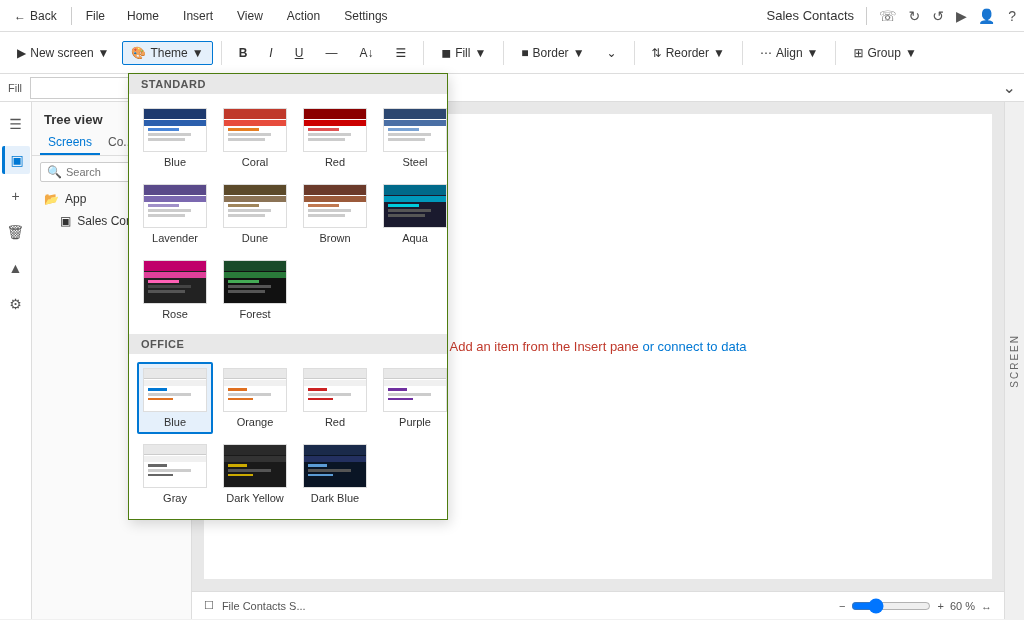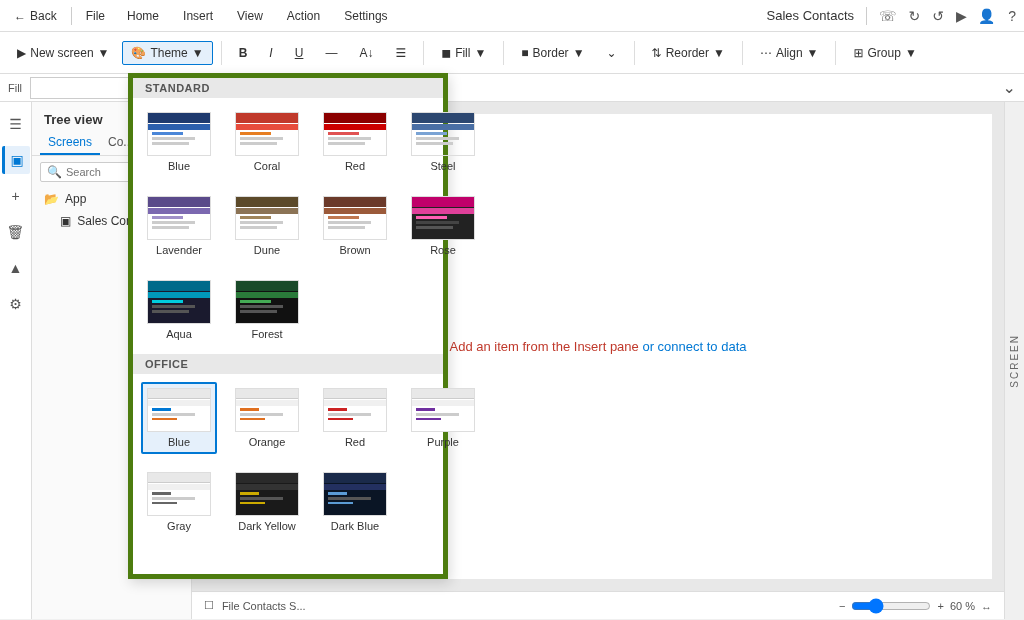--- a/index.html
+++ b/index.html
@@ -83,28 +83,28 @@
     
     .right-sidebar {
       width: 20px; background: #f0f0f0; border-left: 1px solid #ddd;
       display: flex; flex-direction: column; align-items: center; justify-content: center;
     }
     .screen-label { writing-mode: vertical-rl; transform: rotate(180deg); font-size: 10px; color: #666; letter-spacing: 2px; }
 
     
     .dropdown-overlay {
       position: absolute; top: 73px; left: 128px; width: 320px;
-      background: #fff; border: 5px solid #4d7c0f; box-shadow: 2px 4px 12px rgba(0,0,0,0.15);
-      z-index: 100; padding-bottom: 28px;
+      background: #fff; border: 1px solid #4d7c0f; box-shadow: 2px 4px 12px rgba(0,0,0,0.15);
+      z-index: 100; padding-bottom: 1px;
     }
     .section-header {
       background: #e8e8e8; padding: 4px 12px; font-size: 11px; font-weight: 600;
       color: #555; letter-spacing: 0.5px; margin-bottom: 8px;
     }
-    .themes-grid { display: grid; grid-template-columns: repeat(4, 1fr); gap: 12px; padding: 0 8px 8px; }
+    .themes-grid { display: grid; grid-template-columns: repeat(4, 1fr); gap: 4px; padding: 0 8px 8px; }
     .theme-item { display: flex; flex-direction: column; align-items: center; gap: 4px; cursor: pointer; padding: 4px; border-radius: 2px; border: 2px solid transparent; }
     .theme-item.selected { border-color: #0078d4; background: #e5f0fb; }
     .theme-name { font-size: 11px; color: #333; text-align: center; }
     .theme-preview { width: 64px; height: 44px; border: 1px solid #ddd; position: relative; overflow: hidden; }
 
     
     .prev-blue .tp-header { background: #1e3a6e; height: 10px; }
     .prev-blue .tp-nav { background: #2b5fad; height: 6px; margin-top: 1px; }
     .prev-blue .tp-bar1 { background: #4a86d8; height: 3px; margin: 2px 4px 0; width: 50%; }
     .prev-blue .tp-bar2 { background: #ccc; height: 3px; margin: 2px 4px 0; width: 70%; }
@@ -462,38 +462,38 @@
         <div class="theme-preview prev-brown">
           <div class="tp-header"></div>
           <div class="tp-nav"></div>
           <div class="tp-bar1"></div>
           <div class="tp-bar2"></div>
           <div class="tp-bar3"></div>
         </div>
         <span class="theme-name">Brown</span>
       </div>
       <div class="theme-item">
+        <div class="theme-preview prev-aqua">
+          <div class="tp-header"></div>
+          <div class="tp-nav"></div>
+          <div class="tp-bar1"></div>
+          <div class="tp-bar2"></div>
+          <div class="tp-bar3"></div>
+        </div>
+        <span class="theme-name">Aqua</span>
+      </div>
+      <div class="theme-item">
         <div class="theme-preview prev-rose">
           <div class="tp-header"></div>
           <div class="tp-nav"></div>
           <div class="tp-bar1"></div>
           <div class="tp-bar2"></div>
           <div class="tp-bar3"></div>
         </div>
         <span class="theme-name">Rose</span>
-      </div>
-      <div class="theme-item">
-        <div class="theme-preview prev-aqua">
-          <div class="tp-header"></div>
-          <div class="tp-nav"></div>
-          <div class="tp-bar1"></div>
-          <div class="tp-bar2"></div>
-          <div class="tp-bar3"></div>
-        </div>
-        <span class="theme-name">Aqua</span>
       </div>
       <div class="theme-item">
         <div class="theme-preview prev-forest">
           <div class="tp-header"></div>
           <div class="tp-nav"></div>
           <div class="tp-bar1"></div>
           <div class="tp-bar2"></div>
           <div class="tp-bar3"></div>
         </div>
         <span class="theme-name">Forest</span>

